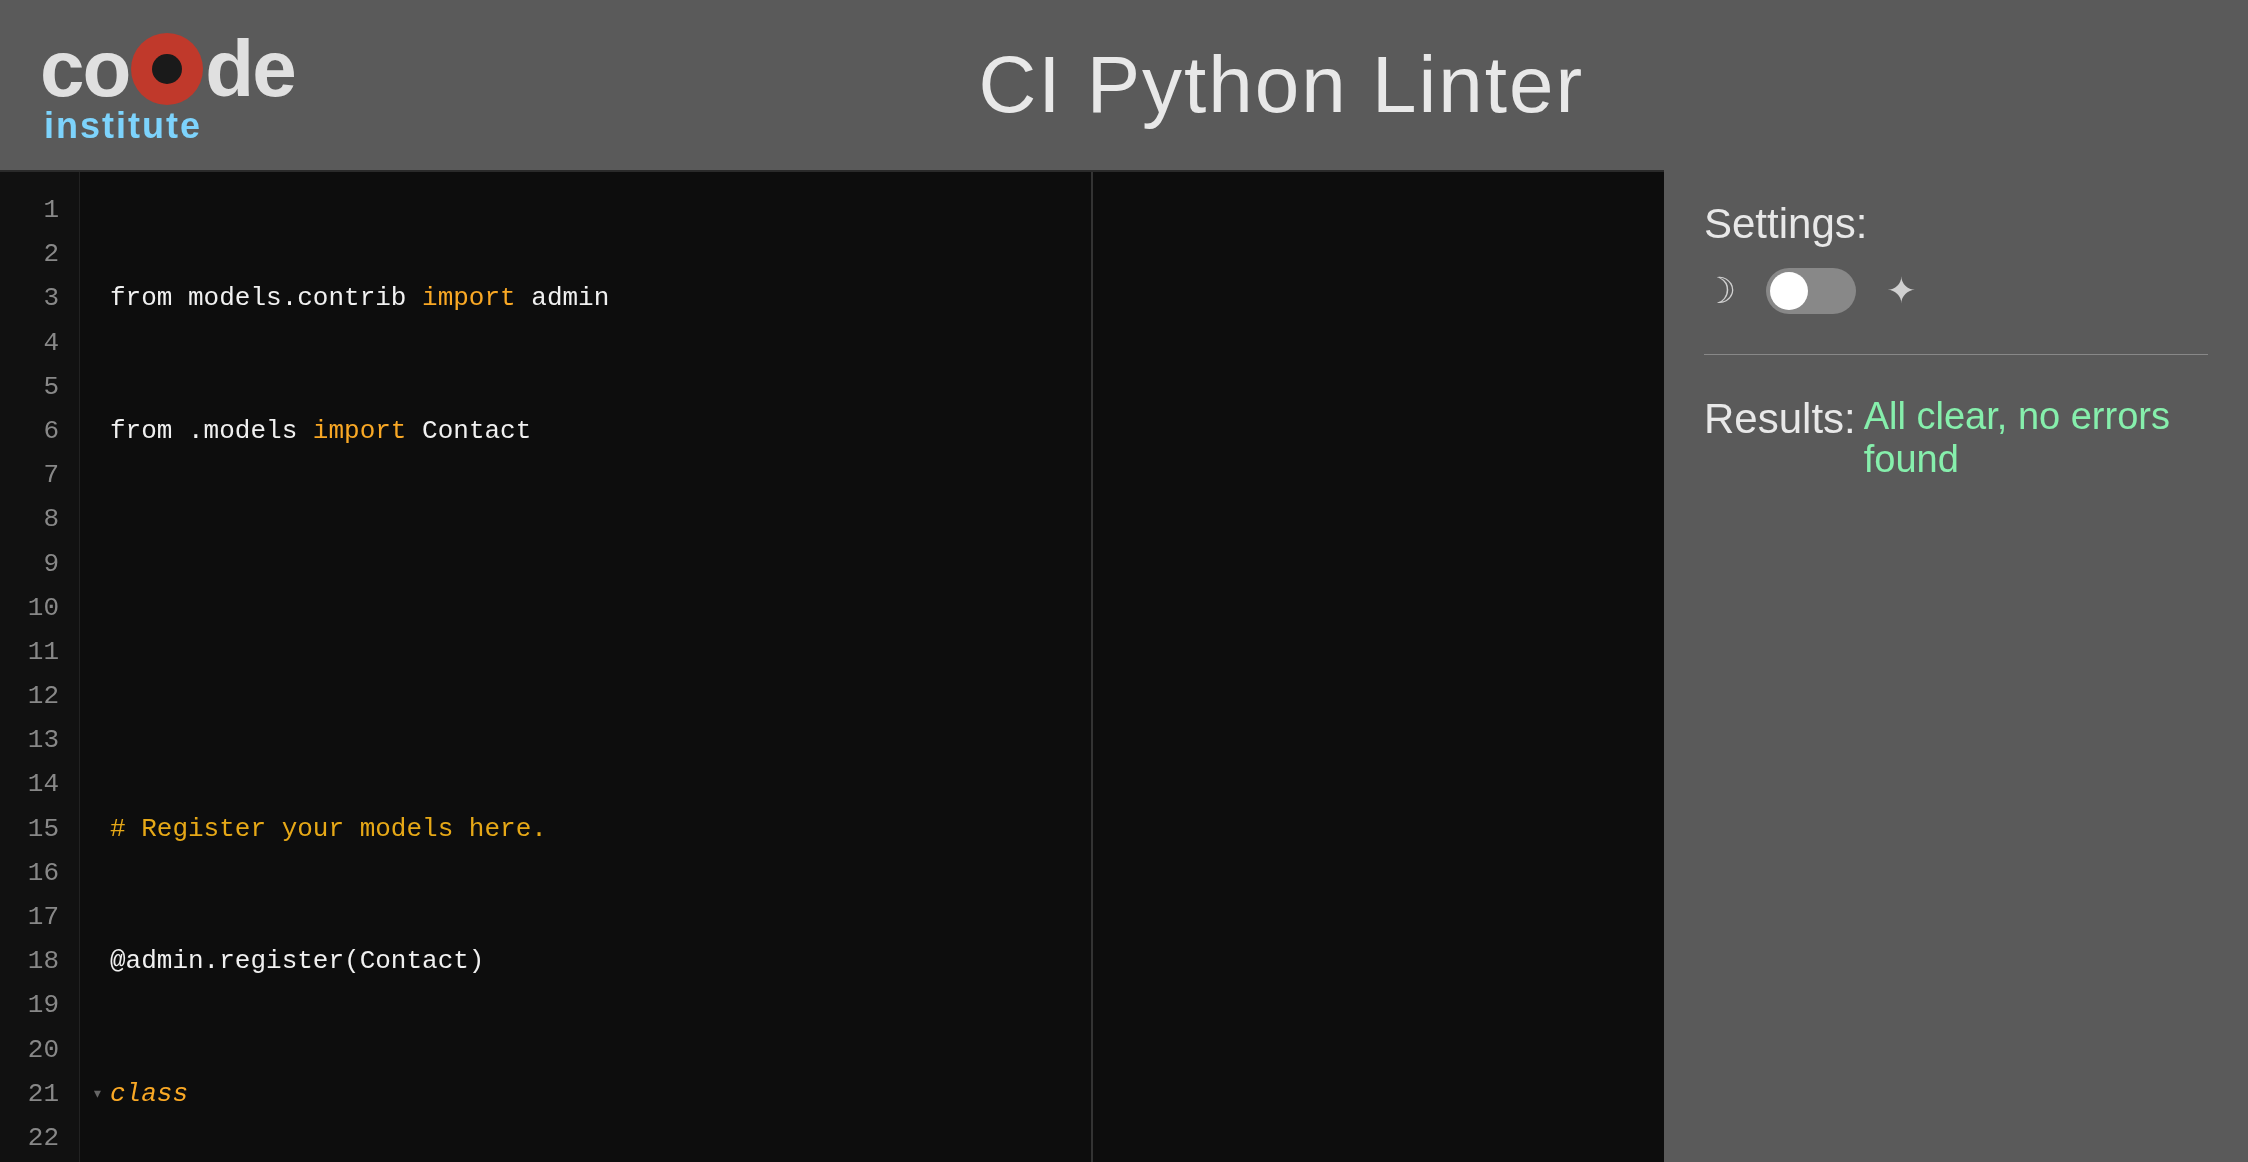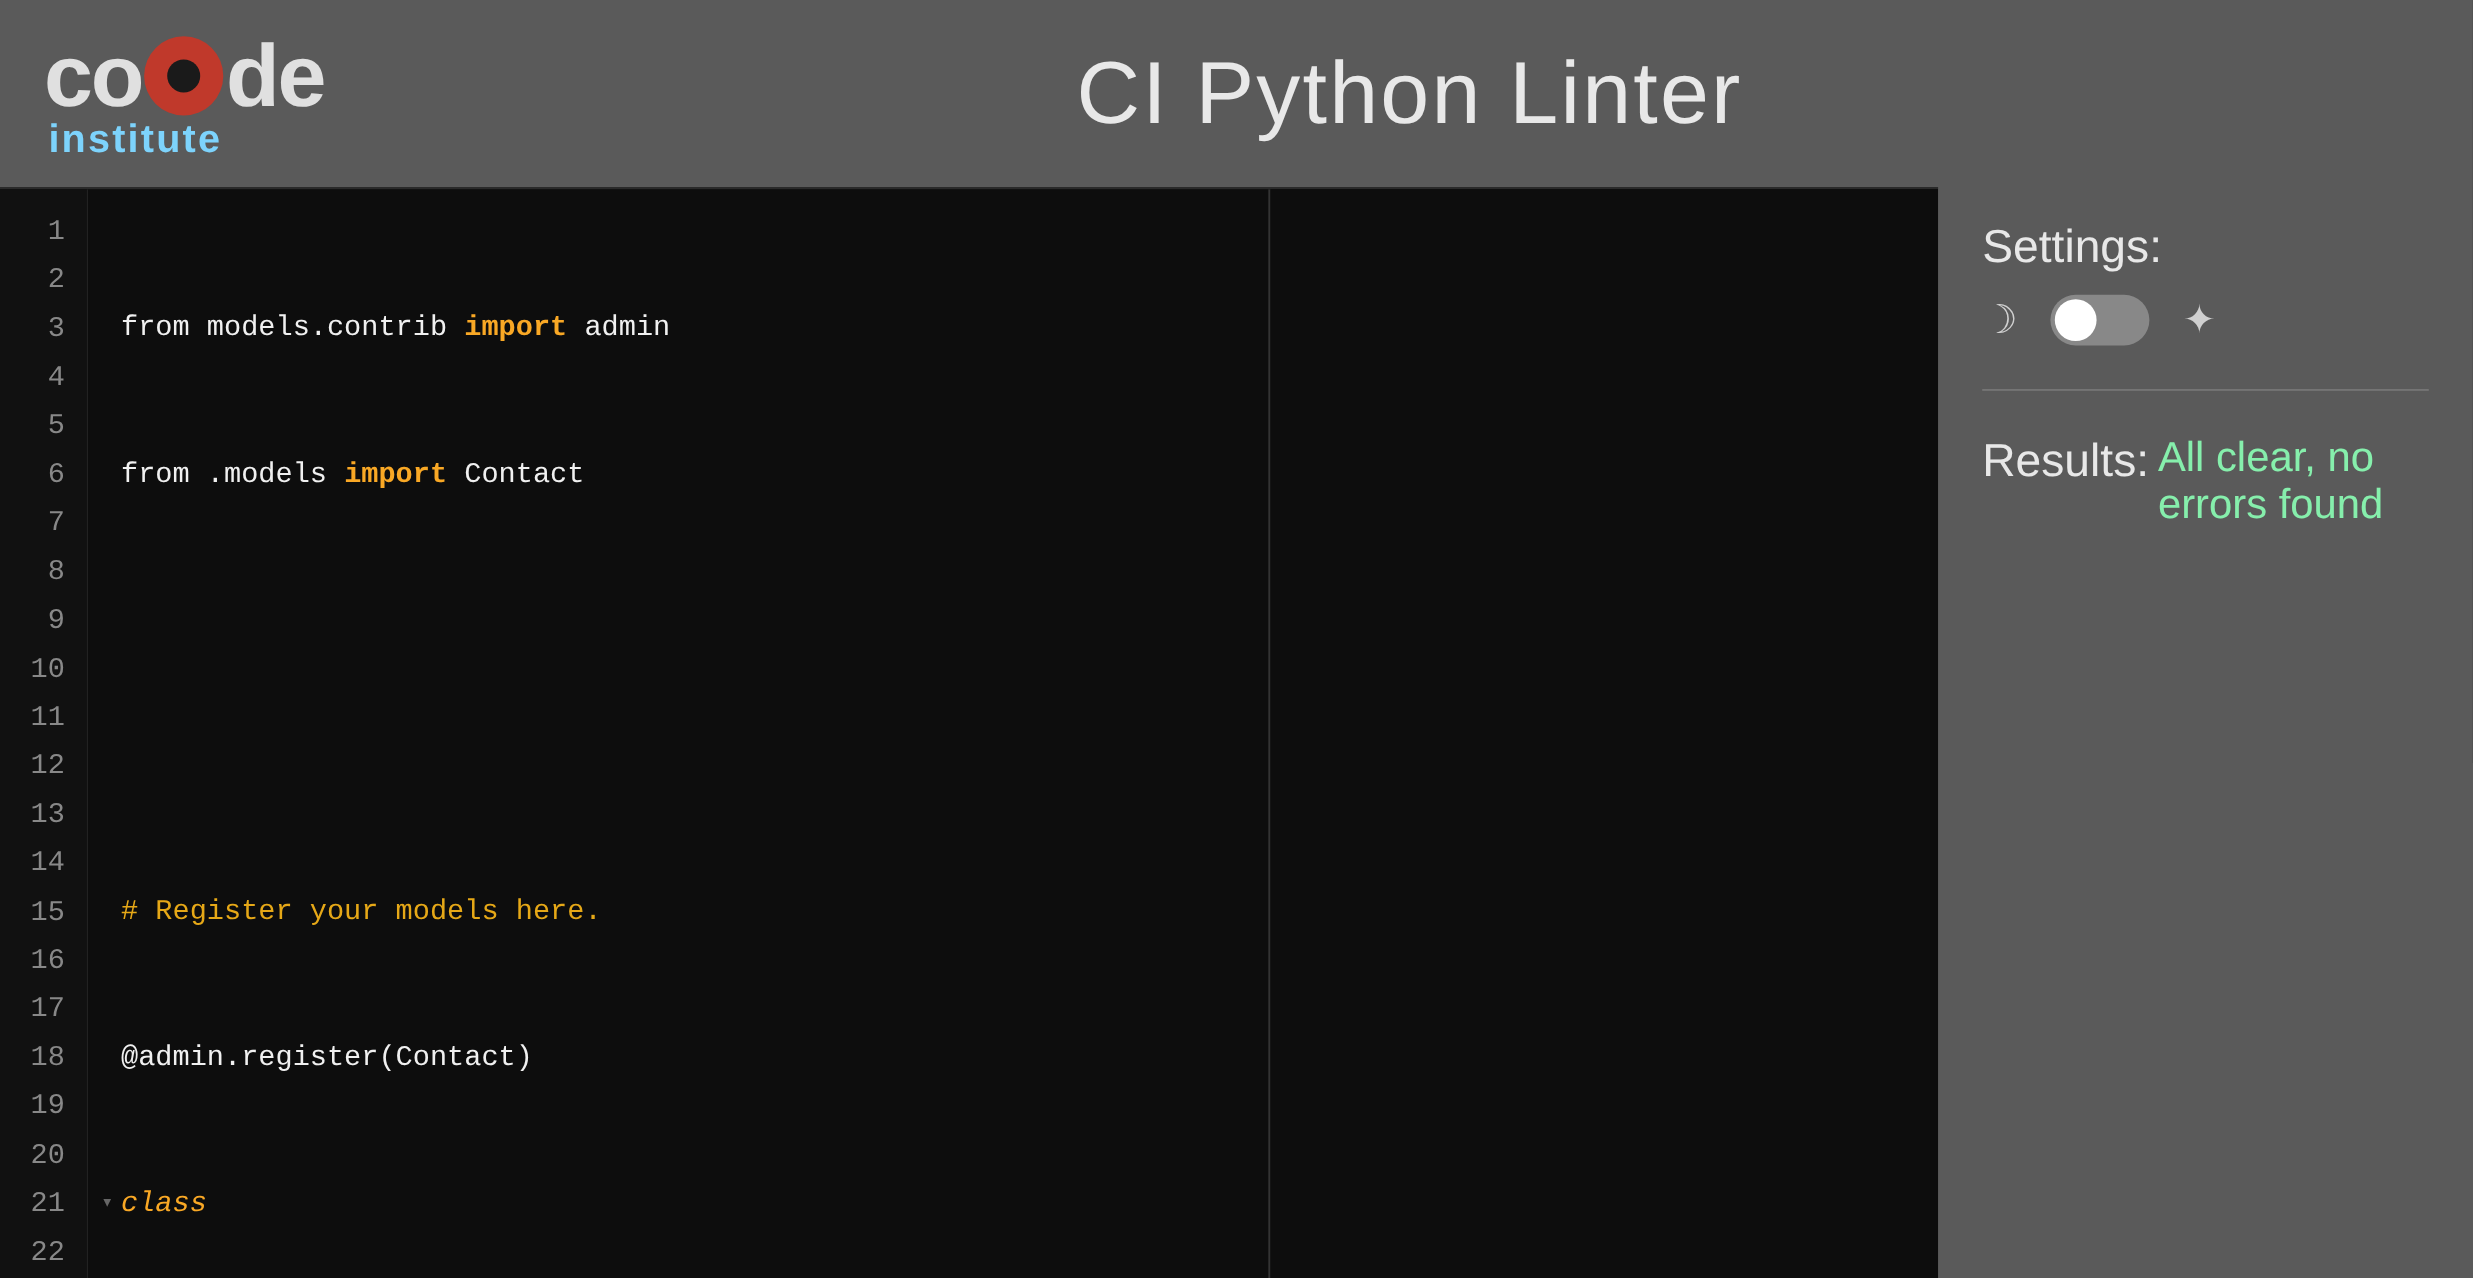--- a/index.html
+++ b/index.html
@@ -143,28 +143,28 @@
 
     .fold-arrow {
       display: inline-block;
       width: 18px;
       color: #666;
       font-size: 18px;
       margin-left: -18px;
     }
 
     
-    .kw-import { color: #f9a825; font-weight: bold; }
+    .kw-import { color: #f9a825; font-weight: normal; }
     .kw-class { color: #f9a825; font-style: italic; }
     .identifier { color: #f0f0f0; }
     .comment { color: #e6a817; }
 
     
     .sidebar {
-      width: 486px;
+      width: 584px;
       background-color: #5a5a5a;
       padding: 30px 40px;
       display: flex;
       flex-direction: column;
       gap: 30px;
     }
 
     .settings-section {
       display: flex;
       flex-direction: column;

